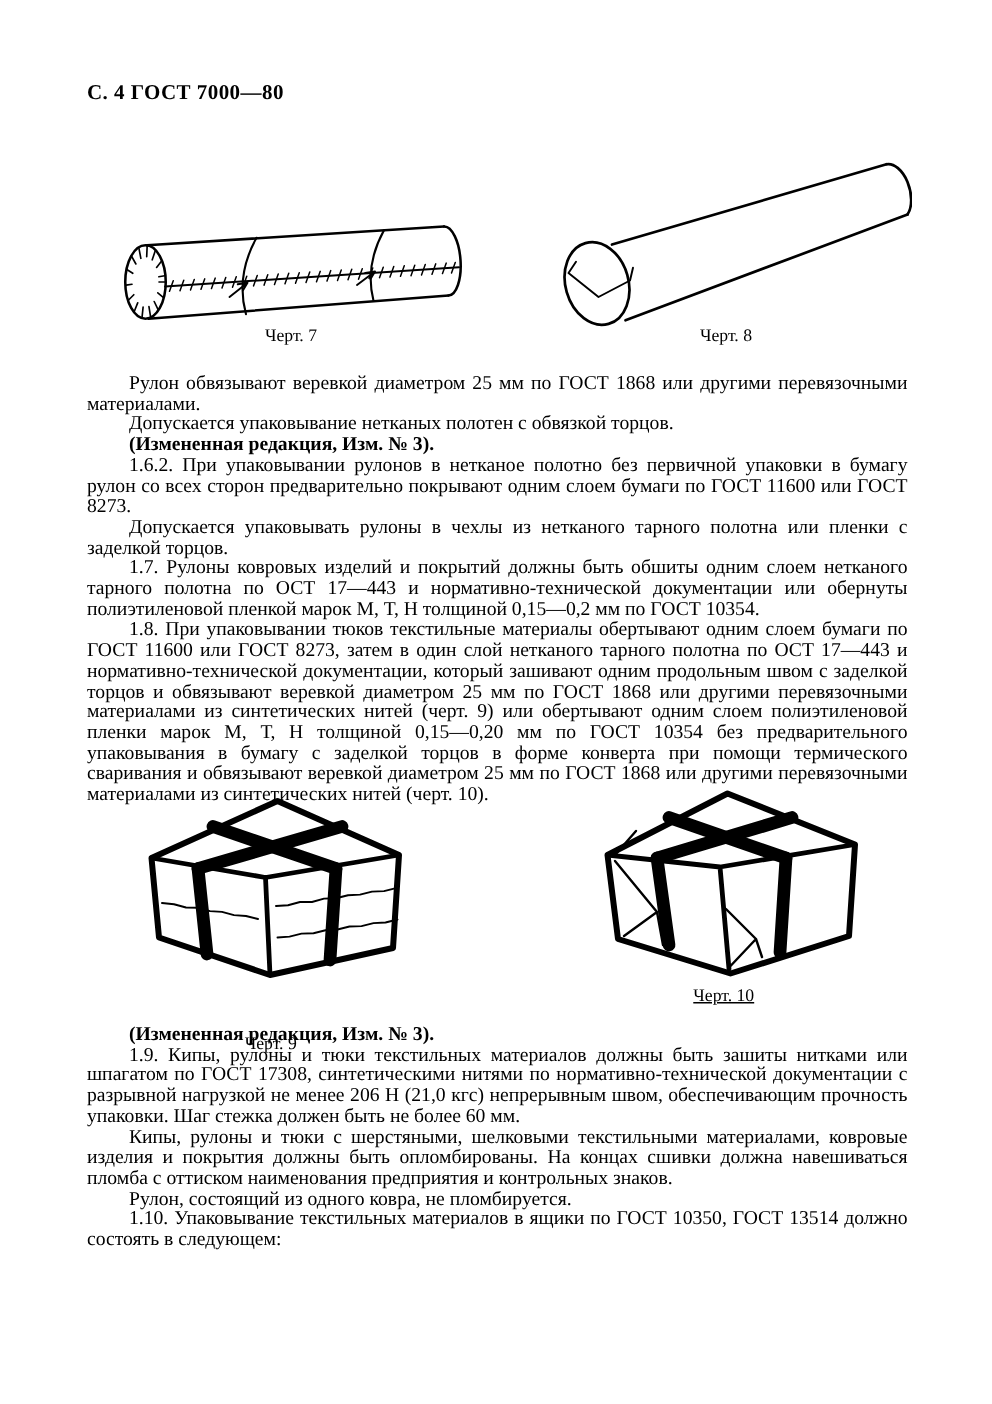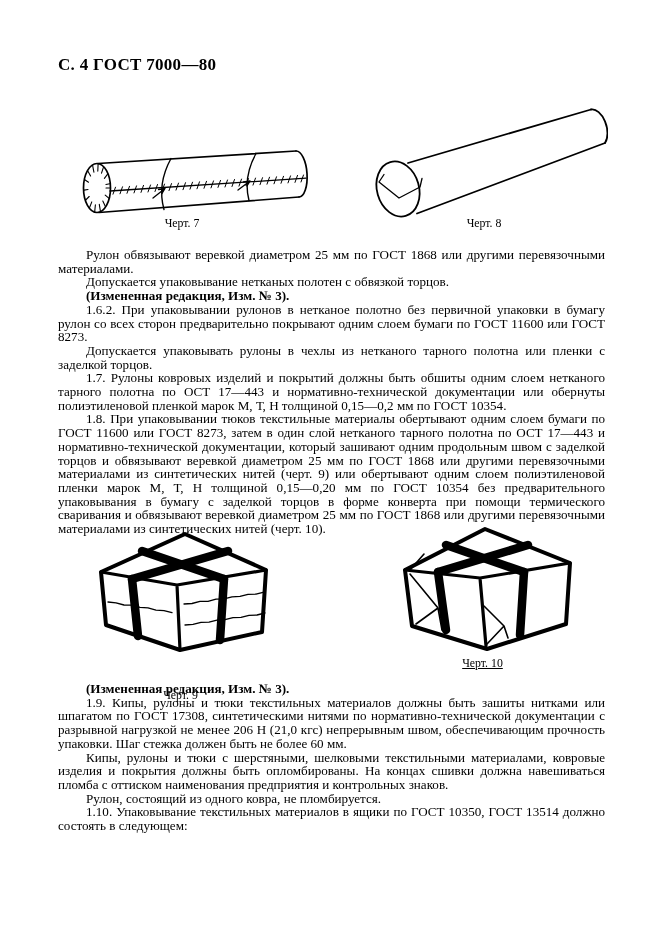--- a/index.html
+++ b/index.html
@@ -3,21 +3,21 @@
 <meta charset="utf-8">
 <style>
   html,body{margin:0;padding:0;}
   body{
     width:661px;height:936px;position:relative;background:#ffffff;
     font-family:"Liberation Serif","DejaVu Serif",serif;color:#000;
     overflow:hidden;
   }
   .page-header{
     position:absolute;left:58px;top:55px;
-    font-weight:bold;font-size:17px;letter-spacing:.3px;
+    font-weight:bold;font-size:14px;letter-spacing:.3px;
     white-space:nowrap;
   }
   .fig{position:absolute;}
   .fig svg{display:block;}
   .fig-caption{
     position:absolute;font-size:11.8px;text-align:center;white-space:nowrap;
   }
   .textblock{
     position:absolute;left:58px;width:547px;
     font-size:13.1px;line-height:13.7px;text-align:justify;
@@ -43,21 +43,21 @@
     <path class="ink" stroke-width="1.4" d="M101,22.5 Q87,48 94,73.5"></path>
     <path class="ink" stroke-width="1.4" d="M186,17.5 Q173,41 179,64.5"></path>
 
     <path class="ink" stroke-width="1.3" d="M40,55 L236,42.2"></path>
     <path class="ink" stroke-width="1" d="M43,58.2 l2.5,-7 M50,57.8 l2.5,-7 M57,57.3 l2.5,-7 M64,56.9 l2.5,-7 M71,56.4 l2.5,-7 M78,56 l2.5,-7 M85,55.5 l2.5,-7 M92,55.1 l2.5,-7 M99,54.6 l2.5,-7 M106,54.1 l2.5,-7 M113,53.7 l2.5,-7 M120,53.2 l2.5,-7 M127,52.8 l2.5,-7 M134,52.3 l2.5,-7 M141,51.9 l2.5,-7 M148,51.4 l2.5,-7 M155,51 l2.5,-7 M162,50.5 l2.5,-7 M169,50.1 l2.5,-7 M176,49.6 l2.5,-7 M183,49.1 l2.5,-7 M190,48.7 l2.5,-7 M197,48.2 l2.5,-7 M204,47.8 l2.5,-7 M211,47.3 l2.5,-7 M218,46.9 l2.5,-7 M225,46.4 l2.5,-7 M231,46 l2.5,-7"></path>
 
     <path class="ink" stroke-width="1.3" d="M83,62 L95,52.5 M95,52.5 L88.5,53.5 M95,52.5 L92,57.5"></path>
     <path class="ink" stroke-width="1.3" d="M168,54 L180,45 M180,45 L173.5,46 M180,45 L177,50"></path>
   </svg>
 </div>
-<div class="fig-caption" style="left:132px;top:216px;width:100px;text-align:center;">Черт. 7</div>
+<div class="fig-caption" style="left:144px;top:216px;width:100px;text-align:center;">Черт. 7</div>
 
 <div class="fig" style="left:358px;top:102px;width:250px;height:118px;">
   <svg width="250" height="118" viewBox="0 0 250 118">
     <ellipse class="ink" cx="40" cy="87" rx="21" ry="28" stroke-width="1.8" transform="rotate(-16 40 87)"></ellipse>
     <path class="ink" stroke-width="1.8" d="M50,61 L233,7.5"></path>
     <path class="ink" stroke-width="1.8" d="M233,7.5 A11 19 -16 0 1 247,41"></path>
     <path class="ink" stroke-width="1.8" d="M247,41 L59,111.5"></path>
 
     <path class="ink" stroke-width="1.3" d="M21,80 L41,96 L62,85 M21,80 L26,72.5 M62,85 L64,76.5"></path>
   </svg>

